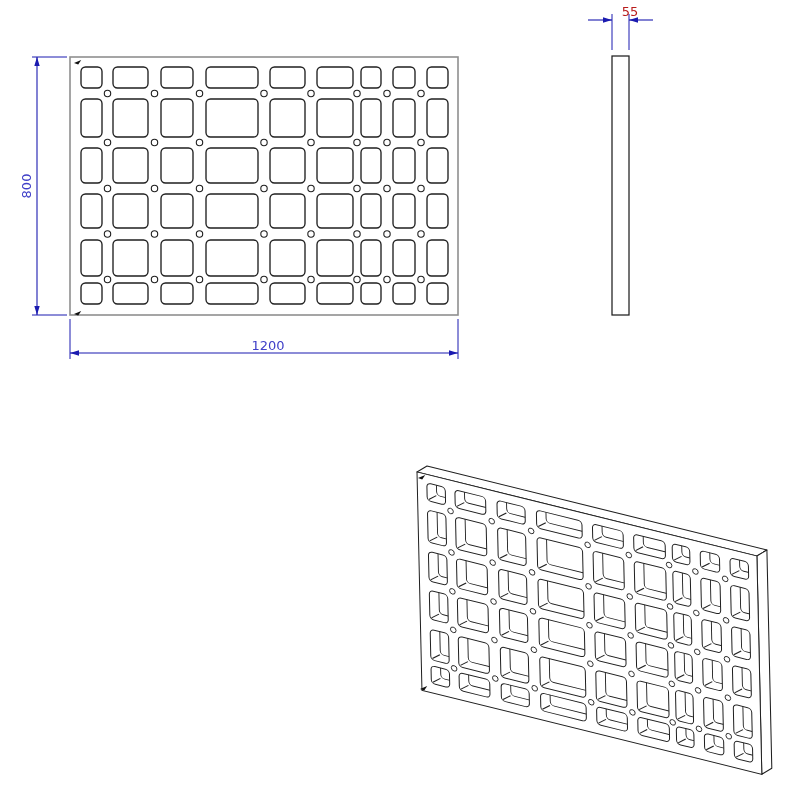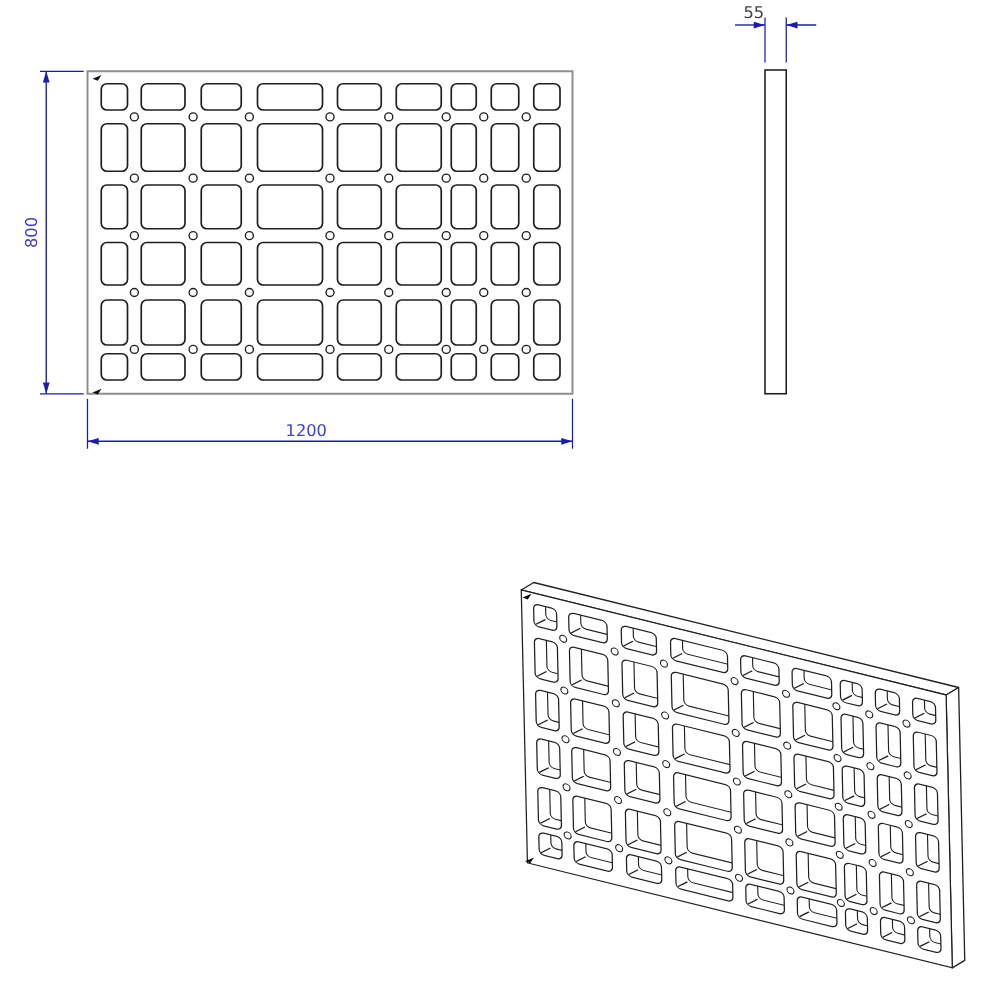--- a/index.html
+++ b/index.html
@@ -505,15 +505,15 @@
         <line x1="629" y1="20" x2="653" y2="20" stroke="#1b1bb0" stroke-width="1.1"></line>
         <polygon points="0,0 -9,2.7 -9,-2.7" fill="#1b1bb0" transform="translate(612,20) rotate(0)"></polygon>
         <polygon points="0,0 -9,2.7 -9,-2.7" fill="#1b1bb0" transform="translate(629,20) rotate(180)"></polygon>
       </g>
       <path d="M0 3 L7.2 0 L4.2 4.6 Z" fill="#111111" transform="translate(74,60)"></path>
       <path d="M0 3 L7.2 0 L4.2 4.6 Z" fill="#111111" transform="translate(74,311)"></path>
       <path d="M0 3 L7.2 0 L4.2 4.6 Z" fill="#111111" transform="translate(418,475)"></path>
       <path d="M0 3 L7.2 0 L4.2 4.6 Z" fill="#111111" transform="translate(420,686)"></path>
     </svg>
   <span class="dim-text rot" style="left: 26px; top: 186px; color: rgb(64, 64, 200);">800</span>
-  <span class="dim-text" style="left: 245px; top: 345px; color: rgb(64, 64, 200);">1200</span>
-  <span class="dim-text" style="left: 603px; top: 11px; color: #404040;">55</span>
+  <span class="dim-text" style="left: 268px; top: 345px; color: rgb(64, 64, 200);">1200</span>
+  <span class="dim-text" style="left: 630px; top: 11px; color: #b91c1c;">55</span>
 </div>
 
 </body></html>

